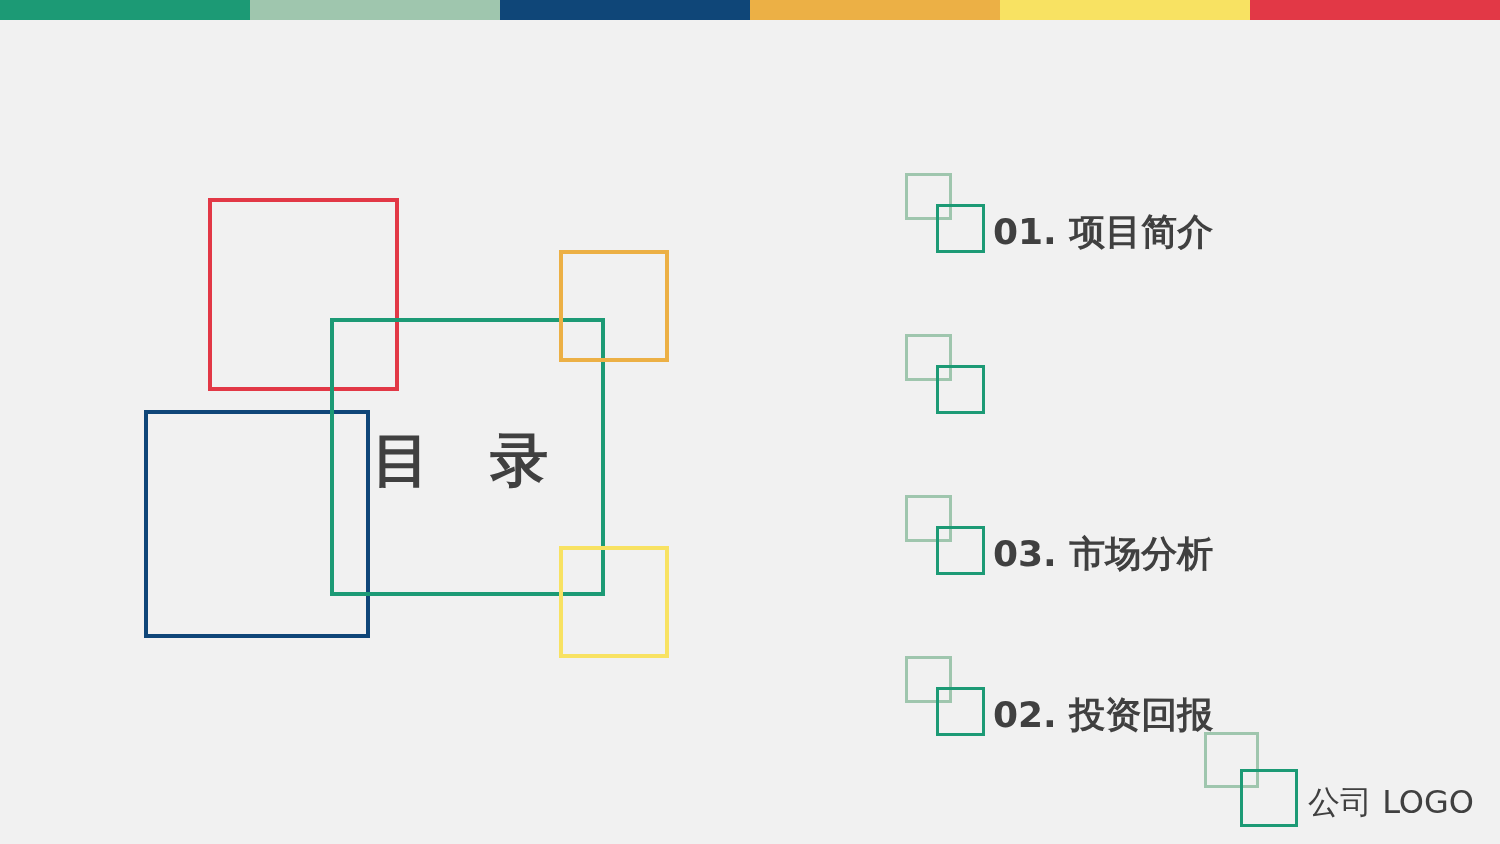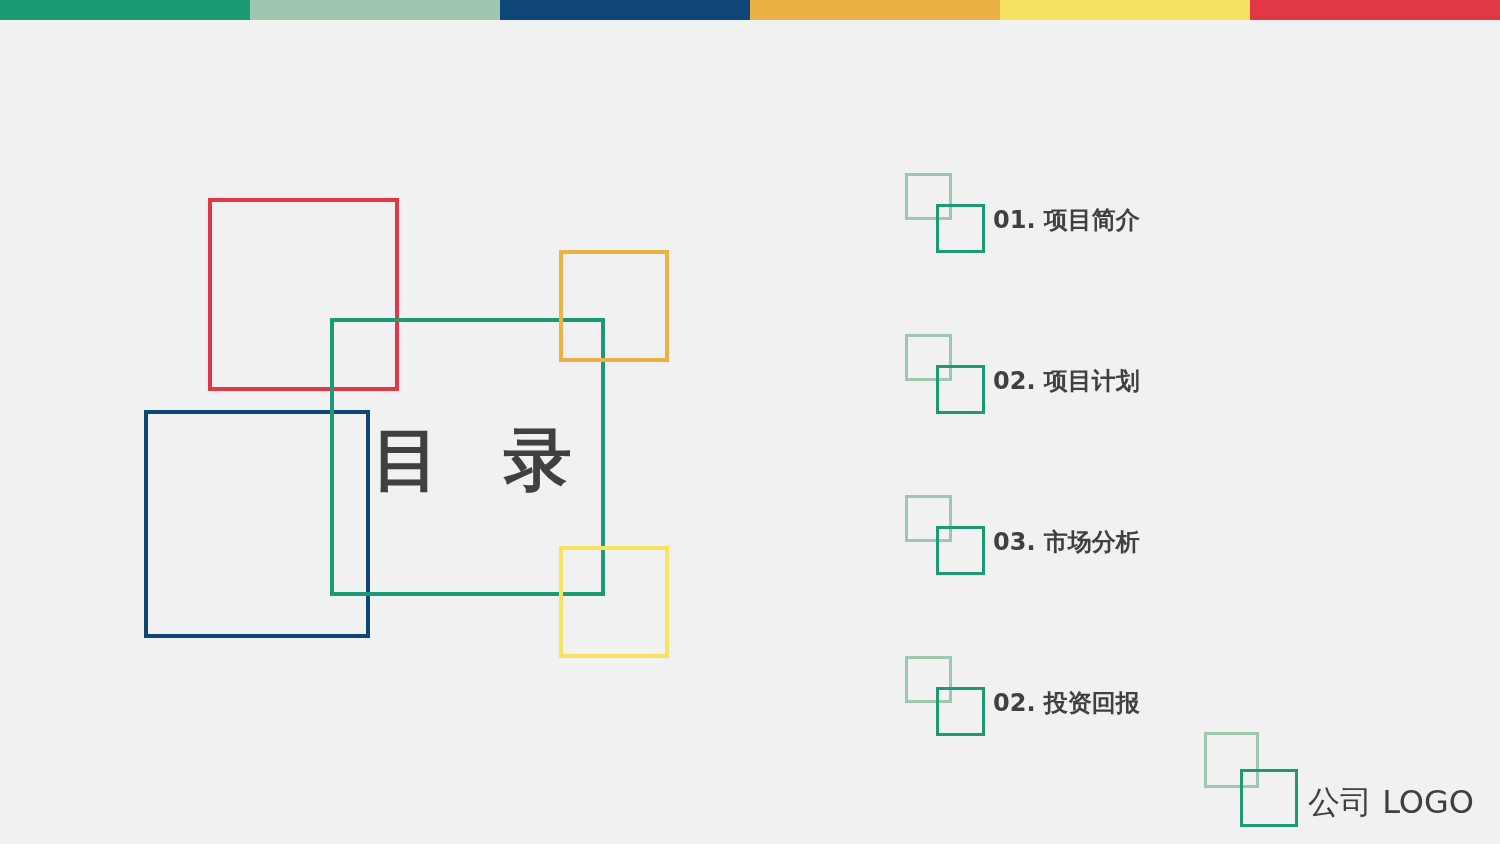--- a/index.html
+++ b/index.html
@@ -7,34 +7,34 @@
       width: 1500px; height: 844px; overflow: hidden;
       background: #f1f1f1; position: relative;
       font-family: "DejaVu Sans", "Liberation Sans", sans-serif;
       color: #404040;
     }
     .topbar { position: absolute; left: 0; top: 0; width: 1500px; height: 20px; display: flex; }
     .topbar .seg { flex: 1; height: 20px; }
     .box { position: absolute; box-sizing: border-box; background: transparent; }
     .title {
       position: absolute; left: 372px; top: 410px; width: 200px; height: 100px;
-      font-size: 68px; font-weight: bold; color: #404040; letter-spacing: 20px;
+      font-size: 58px; font-weight: bold; color: #404040; letter-spacing: 20px;
       line-height: 100px; white-space: nowrap;
     }
     .toc-item { position: absolute; left: 905px; width: 360px; height: 82px; }
     .toc-item .sq-back {
       position: absolute; left: 0; top: 0; width: 47px; height: 47px;
       box-sizing: border-box; border: 3px solid #9fc6ae;
     }
     .toc-item .sq-front {
       position: absolute; left: 31px; top: 31px; width: 49px; height: 49px;
       box-sizing: border-box; border: 3px solid #1c9a75;
     }
     .toc-item .label {
-      position: absolute; left: 88px; top: 24px; font-size: 24px; font-weight: bold;
+      position: absolute; left: 88px; top: 36px; font-size: 36px; font-weight: bold;
       color: #404040; white-space: nowrap; line-height: 46px; text-align: center;
     }
     .logo-area { position: absolute; left: 1204px; top: 732px; width: 296px; height: 100px; }
     .logo-area .sq-back {
       position: absolute; left: 0; top: 0; width: 55px; height: 56px;
       box-sizing: border-box; border: 3px solid #9fc6ae;
     }
     .logo-area .sq-front {
       position: absolute; left: 36px; top: 37px; width: 58px; height: 58px;
       box-sizing: border-box; border: 3px solid #1c9a75;
@@ -66,21 +66,20 @@
 
 <div class="toc-item" style="top:173px;">
   <div class="sq-back"></div>
   <div class="sq-front"></div>
   <div class="label">01. 项目简介</div>
 </div>
 
 <div class="toc-item" style="top:334px;">
   <div class="sq-back"></div>
   <div class="sq-front"></div>
-  <div class="label">02. 项目计划</div>
 </div>
 
 <div class="toc-item" style="top:495px;">
   <div class="sq-back"></div>
   <div class="sq-front"></div>
   <div class="label">03. 市场分析</div>
 </div>
 
 <div class="toc-item" style="top:656px;">
   <div class="sq-back"></div>

